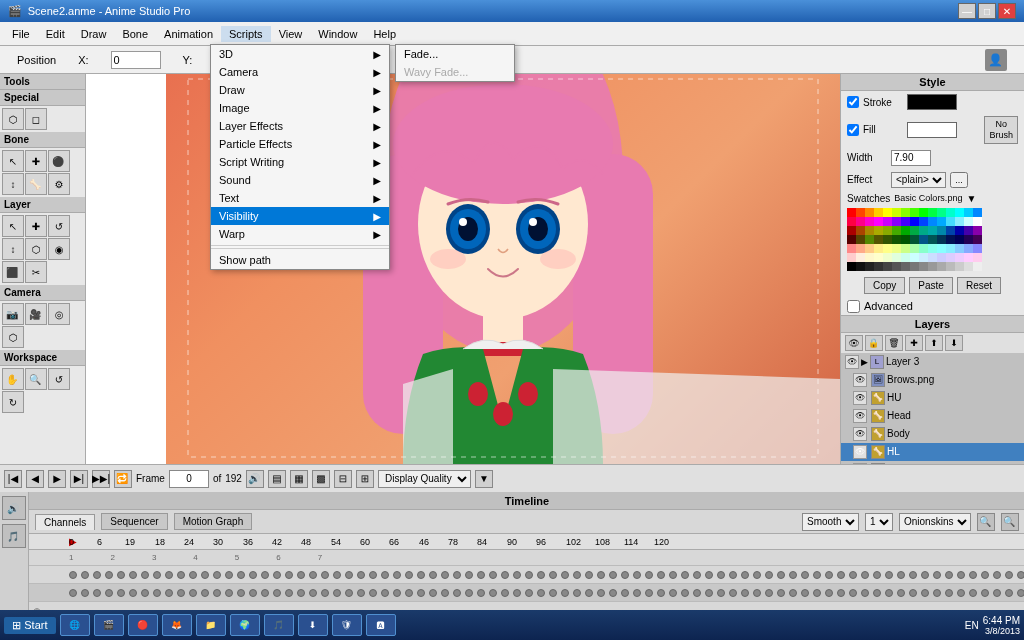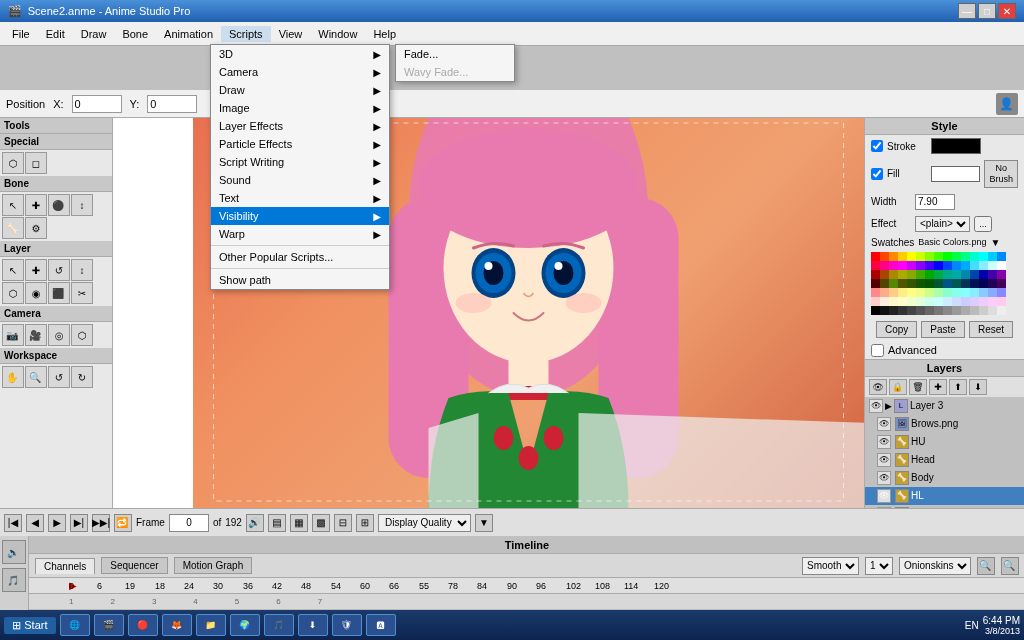--- a/index.html
+++ b/index.html
@@ -35,37 +35,36 @@
     .menu-item:hover, .menu-item.active { background: #0078d7; color: white; }
     .menu-item.active { background: #cde; color: black; }
 
     
     #toolbar {
       background: #f0f0f0;
       height: 28px;
       display: flex;
       align-items: center;
       border-bottom: 1px solid #aaa;
-      padding: 0 6px;
-      gap: 8px;
-      margin-top: 44px;
+      padding: 0 17px;
+      gap: 22px;
     }
     .toolbar-label { font-size: 11px; }
     .toolbar-input { width: 50px; height: 18px; border: 1px solid #999; font-size: 11px; padding: 0 2px; }
     #user-icon { width: 22px; height: 22px; background: #888; border-radius: 2px; display: flex; align-items: center; justify-content: center; color: white; font-size: 12px; margin-left: auto; }
 
     
     #main-layout {
       display: flex;
       height: 390px;
     }
 
     
     #tools-panel {
-      width: 113px;
+      width: 86px;
       background: #e8e8e8;
       border-right: 1px solid #aaa;
       font-size: 10px;
       overflow: hidden;
     }
     .tools-section-header {
       background: #c8c8c8;
       border-bottom: 1px solid #aaa;
       padding: 2px 4px;
       font-weight: bold;
@@ -375,21 +374,21 @@
       align-items: center;
       justify-content: center;
       cursor: pointer;
       border-radius: 2px;
     }
     .taskbar-spacer { flex: 1; }
     .taskbar-clock { color: white; font-size: 10px; text-align: right; }
 
     .effect-select { height: 16px; border: 1px solid #888; font-size: 10px; width: 55px; }
 
-    #main-right { display: flex; flex-direction: column; width: 160px; border-left: 1px solid #aaa; }
+    #main-right { display: flex; flex-direction: column; width: 184px; border-left: 1px solid #aaa; }
 
     .bottom-area {
       display: flex;
       height: 192px;
     }
     #timeline-sidebar {
       width: 38px;
       background: #d0d0d0;
       border-right: 1px solid #aaa;
       display: flex;
@@ -822,21 +821,21 @@
       <span style="position:absolute;left:96px; font-size:9px;">19</span>
       <span style="position:absolute;left:126px; font-size:9px;">18</span>
       <span style="position:absolute;left:155px; font-size:9px;">24</span>
       <span style="position:absolute;left:184px; font-size:9px;">30</span>
       <span style="position:absolute;left:214px; font-size:9px;">36</span>
       <span style="position:absolute;left:243px; font-size:9px;">42</span>
       <span style="position:absolute;left:272px; font-size:9px;">48</span>
       <span style="position:absolute;left:302px; font-size:9px;">54</span>
       <span style="position:absolute;left:331px; font-size:9px;">60</span>
       <span style="position:absolute;left:360px; font-size:9px;">66</span>
-      <span style="position:absolute;left:390px; font-size:9px;">55</span>
+      <span style="position:absolute;left:390px; font-size:9px;">46</span>
       <span style="position:absolute;left:419px; font-size:9px;">78</span>
       <span style="position:absolute;left:448px; font-size:9px;">84</span>
       <span style="position:absolute;left:478px; font-size:9px;">90</span>
       <span style="position:absolute;left:507px; font-size:9px;">96</span>
       <span style="position:absolute;left:537px; font-size:9px;">102</span>
       <span style="position:absolute;left:566px; font-size:9px;">108</span>
       <span style="position:absolute;left:595px; font-size:9px;">114</span>
       <span style="position:absolute;left:625px; font-size:9px;">120</span>
     </div>
     <div id="timeline-content">
@@ -1067,23 +1066,20 @@
   </div>
   <div class="menu-dropdown-item active">
     <span>Visibility</span>
       <span class="submenu-arrow">▶</span>
   </div>
   <div class="menu-dropdown-item">
     <span>Warp</span>
       <span class="submenu-arrow">▶</span>
   </div>
   <div class="menu-separator"></div>
-  <div class="menu-dropdown-item">
-    <span>Other Popular Scripts...</span>
-  </div>
   <div class="menu-separator"></div>
   <div class="menu-dropdown-item">
     <span>Show path</span>
   </div>
 </div>
 
 <div id="visibility-submenu">
   <div class="submenu-item">Fade...</div>
   <div class="submenu-item greyed">Wavy Fade...</div>
 </div>

